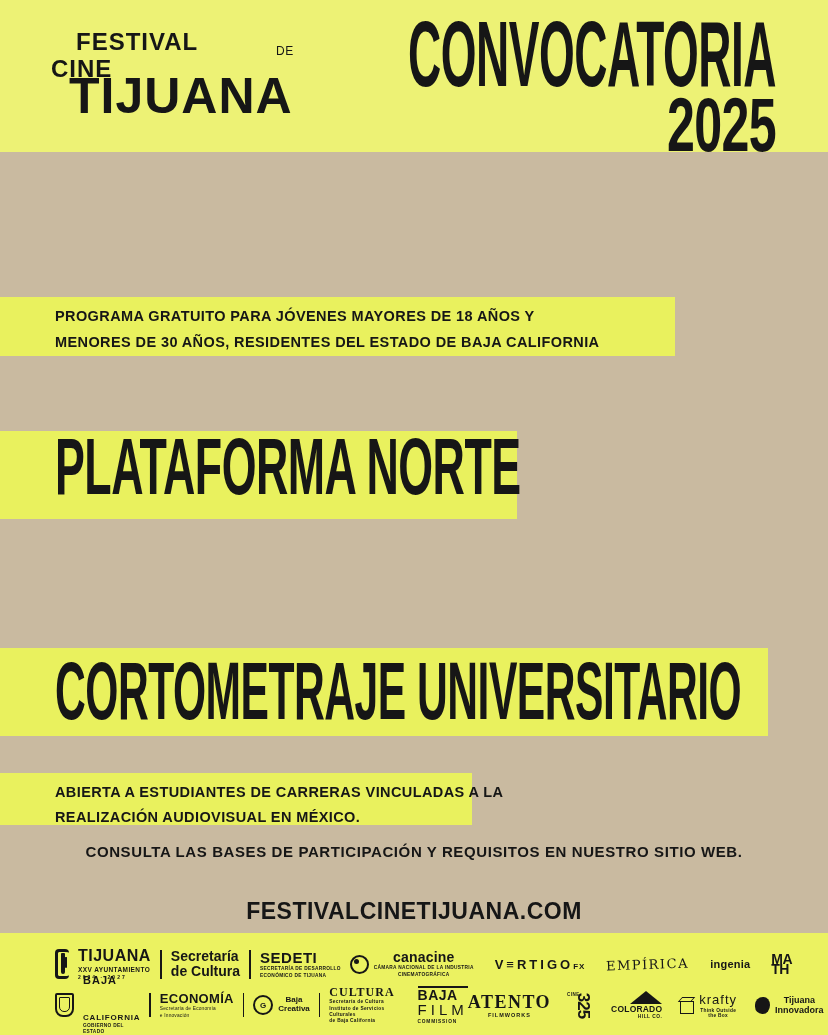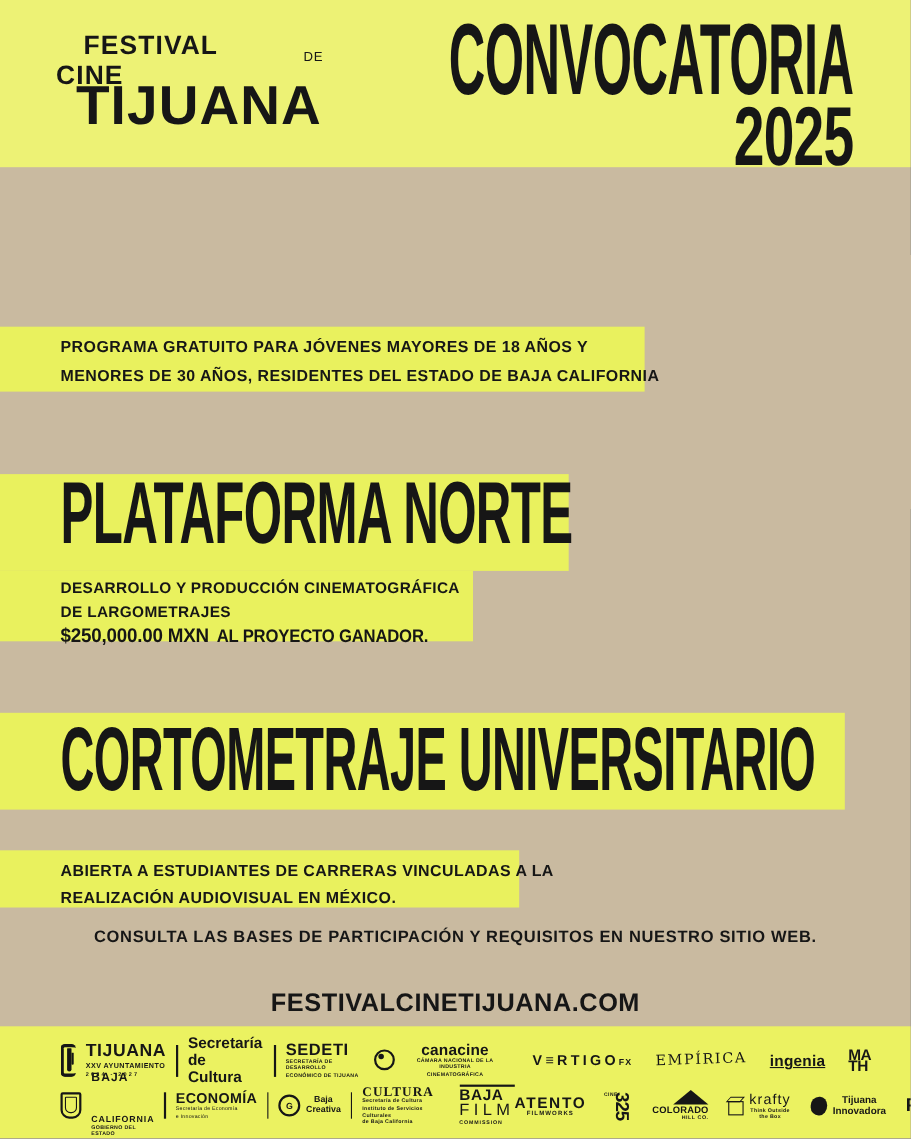--- a/index.html
+++ b/index.html
@@ -16,21 +16,21 @@
   .brand-de{position:absolute;left:276px;top:44px;font-size:12px;font-weight:400;letter-spacing:.5px;}
   .brand-tijuana{position:absolute;left:69px;top:71px;font-size:50px;font-weight:700;letter-spacing:1px;line-height:1;}
   .call{position:absolute;right:52px;top:12px;text-align:right;}
   .call-1{font-size:92px;font-weight:800;line-height:.92;white-space:nowrap;
           transform:scaleX(.5);transform-origin:100% 0;letter-spacing:-1px;}
   .call-2{font-size:76px;font-weight:800;line-height:.95;margin-top:-8px;white-space:nowrap;
           transform:scaleX(.66);transform-origin:100% 0;letter-spacing:-1px;}
   
   .band{position:absolute;left:0;background:#e9f15e;}
   .band-b1t{top:222px;width:372px;height:75px;}
-  .band-b1s{top:297px;width:586px;height:59px;text-decoration:underline;}
+  .band-b1s{top:297px;width:675px;height:59px;text-decoration:underline;}
   .band-b2t{top:431px;width:517px;height:88px;}
   .band-b2s{top:519px;width:430px;height:64px;}
   .band-b3t{top:648px;width:768px;height:88px;}
   .band-b3s{top:773px;width:472px;height:52px;}
   .block-title{position:absolute;left:55px;font-weight:800;line-height:1;white-space:nowrap;
                transform-origin:0 0;letter-spacing:-1px;}
   .t1{top:5px;font-size:78px;transform:scaleX(.53);}
   .t2{top:-4px;font-size:80px;transform:scaleX(.56);}
   .t3{top:2px;font-size:82px;transform:scaleX(.52);}
   .block-sub{position:absolute;left:55px;top:0;font-weight:700;white-space:nowrap;}
@@ -72,23 +72,23 @@
   .bcre{font-size:8px;font-weight:700;line-height:1.1;}
   .cult-name{font-family:"Liberation Serif",serif;font-size:12px;font-weight:700;letter-spacing:1px;line-height:1;}
   .bfilm-l1{font-size:14px;font-weight:800;letter-spacing:.5px;line-height:.9;border-top:2.5px solid #161616;padding-top:1px;}
   .bfilm-l2{font-size:15px;font-weight:500;letter-spacing:4px;line-height:1.2;}
   .bfilm-l3{font-size:4.8px;font-weight:800;letter-spacing:.8px;}
   
   .canacine-name{font-size:14px;font-weight:700;letter-spacing:.2px;line-height:1;}
   .vertigo{font-size:13px;font-weight:600;letter-spacing:3px;}
   .vertigo-fx{font-size:8px;font-weight:600;letter-spacing:1px;}
   .empirica{font-size:13px;font-weight:500;letter-spacing:1.5px;font-family:"DejaVu Serif",serif;transform:rotate(-2deg);}
-  .ingenia{font-size:14px;font-weight:800;letter-spacing:.2px;text-decoration:underline;}
+  .ingenia{font-size:11px;font-weight:800;letter-spacing:.2px;}
   .math{font-size:14px;font-weight:800;line-height:.72;letter-spacing:-.5px;text-align:left;}
-  .atento-name{font-size:14px;font-weight:800;letter-spacing:1.5px;line-height:1;}
+  .atento-name{font-size:18px;font-weight:800;letter-spacing:1.5px;line-height:1;font-family:Liberation Serif, serif;}
   .atento-sub{font-size:5.5px;font-weight:600;letter-spacing:1px;text-align:center;margin-top:1px;}
   .l325{width:24px;height:30px;position:relative;flex:none;}
   .l325 .num{position:absolute;left:2px;top:7px;font-size:17px;font-weight:800;letter-spacing:-1px;transform:rotate(90deg);transform-origin:center;line-height:1;}
   .l325 .lbl{position:absolute;left:-2px;top:2px;font-size:4.5px;font-weight:700;letter-spacing:.5px;}
   .colorado{align-items:flex-end;}
   .mountain{width:0;height:0;border-left:16px solid transparent;border-right:16px solid transparent;border-bottom:13px solid #161616;}
   .colorado-name{font-size:8.5px;font-weight:800;letter-spacing:.2px;line-height:1;margin-top:1px;}
   .colorado-sub{font-size:4.8px;font-weight:600;letter-spacing:.5px;margin-top:1px;text-align:center;}
   .krafty-name{font-size:13px;font-weight:500;letter-spacing:1px;line-height:1;}
   .krafty-sub{font-size:4.8px;font-weight:600;letter-spacing:.3px;margin-top:2px;}
@@ -127,30 +127,20 @@
   <div class="band band-b1s">
     <div class="block-sub sub1">
       <div>PROGRAMA GRATUITO PARA JÓVENES MAYORES DE 18 AÑOS Y</div>
       <div>MENORES DE 30 AÑOS, RESIDENTES DEL ESTADO DE BAJA CALIFORNIA</div>
     </div>
   </div>
 
   <div class="band band-b2t">
     <div class="block-title t2">PLATAFORMA NORTE</div>
   </div>
-  <div class="band band-b2s">
-    <div class="block-sub sub2">
-      <div>DESARROLLO Y PRODUCCIÓN CINEMATOGRÁFICA</div>
-      <div>DE LARGOMETRAJES</div>
-      <div class="prize-line">
-        <span class="prize-amount">$250,000.00 MXN</span>
-        <span class="prize-rest">AL PROYECTO GANADOR.</span>
-      </div>
-    </div>
-  </div>
 
   <div class="band band-b3t">
     <div class="block-title t3">CORTOMETRAJE UNIVERSITARIO</div>
   </div>
   <div class="band band-b3s">
     <div class="block-sub sub3">
       <div>ABIERTA A ESTUDIANTES DE CARRERAS VINCULADAS A LA</div>
       <div>REALIZACIÓN AUDIOVISUAL EN MÉXICO.</div>
     </div>
   </div>

